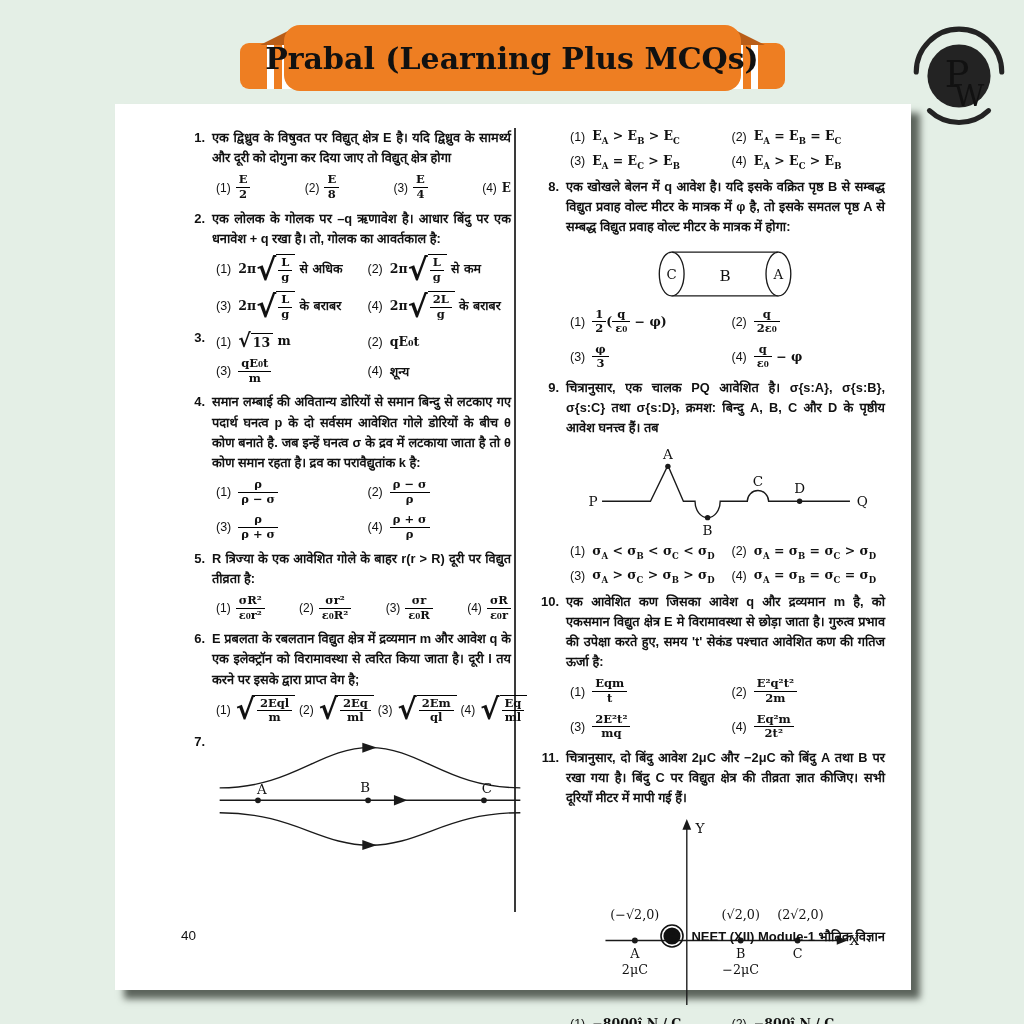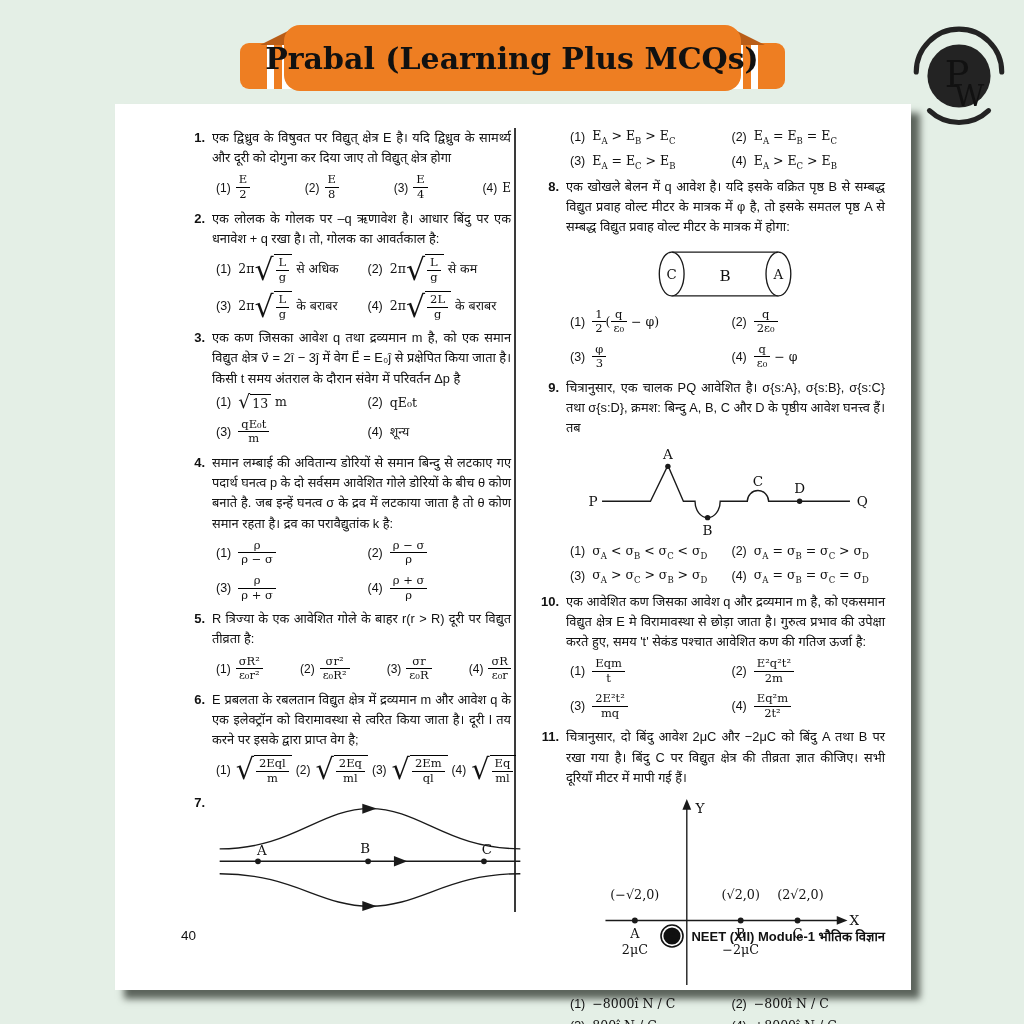--- a/index.html
+++ b/index.html
@@ -15,28 +15,28 @@
     background:#ffffff;box-shadow:9px 9px 7px #5c645c;
   }
   .divider{position:absolute;left:399px;top:24px;width:2px;height:784px;background:#3a3a3a;}
   .col{position:absolute;top:24px;}
   .col-left{left:64px;width:332px;}
   .col-right{left:418px;width:352px;}
   
   .q{display:flex;margin-bottom:7px;}
   .qnum{flex:none;width:26px;text-align:right;padding-right:7px;font-weight:bold;font-size:13px;line-height:1.58;}
   .qbody{flex:1;min-width:0;}
-  .qtext{font-size:12.8px;line-height:1.58;text-align:justify;}
+  .qtext{font-size:12.8px;line-height:1.58;text-align:justify;font-weight:bold;}
   .optrow{display:grid;margin-top:5px;padding-left:4px;column-gap:8px;row-gap:7px;align-items:center;}
   .cols4{grid-template-columns:repeat(4,auto);justify-content:space-between;column-gap:4px;}
   .cols2{grid-template-columns:repeat(2,1fr);}
   .opt{display:flex;align-items:center;gap:7px;font-size:12.5px;}
   .cols4 .opt{gap:5px;font-size:12px;}
   .olabel{flex:none;}
-  .oval{font-family:"DejaVu Serif","Liberation Serif",serif;}
+  .oval{font-family:"DejaVu Serif","Liberation Serif",serif;font-weight:bold;}
   sub{font-size:.68em;}
   
   .frac{display:inline-flex;flex-direction:column;text-align:center;vertical-align:middle;font-size:11.5px;line-height:1.18;}
   .frac .fnum{display:block;border-bottom:1px solid #000;padding:0 3px;}
   .frac .fden{display:block;padding:0 3px;}
   .sqrt{display:inline-flex;align-items:center;vertical-align:middle;}
   .rad{font-size:1.5em;line-height:.9;font-family:"DejaVu Sans",sans-serif;}
   .sqrt:has(.frac) .rad{font-size:2.4em;}
   .radbody{border-top:1.3px solid #000;padding:1px 3px 0 2px;}
   
@@ -161,21 +161,20 @@
                     </span></span>
                 </span> के बराबर</span>
             </span>
         </div>
       </div>
     </div>
 
     <div class="q">
       <span class="qnum">3.</span>
       <div class="qbody">
-        <div class="qtext">एक कण जिसका आवेश q तथा द्रव्यमान m है, को एक समान विद्युत क्षेत्र v⃗ = 2î − 3ĵ में वेग E⃗ = E₀ĵ से प्रक्षेपित किया जाता है। किसी t समय अंतराल के दौरान संवेग में परिवर्तन Δp है</div>
         <div class="optrow cols2">
           <span class="opt">
               <span class="olabel">(1)</span>
               <span class="oval"><span class="sqrt">
                   <span class="rad">√</span>
                   <span class="radbody">13</span>
                 </span> m</span>
             </span>
           <span class="opt">
               <span class="olabel">(2)</span>

